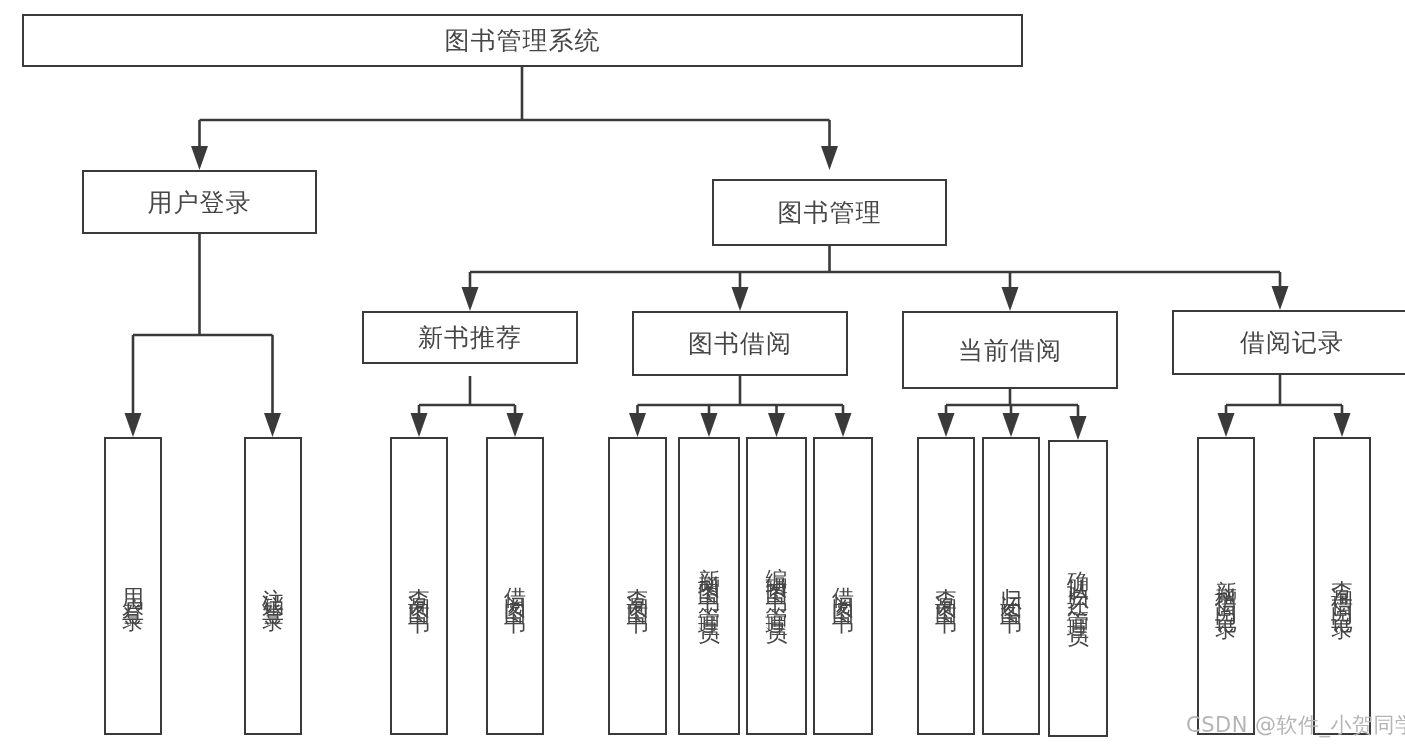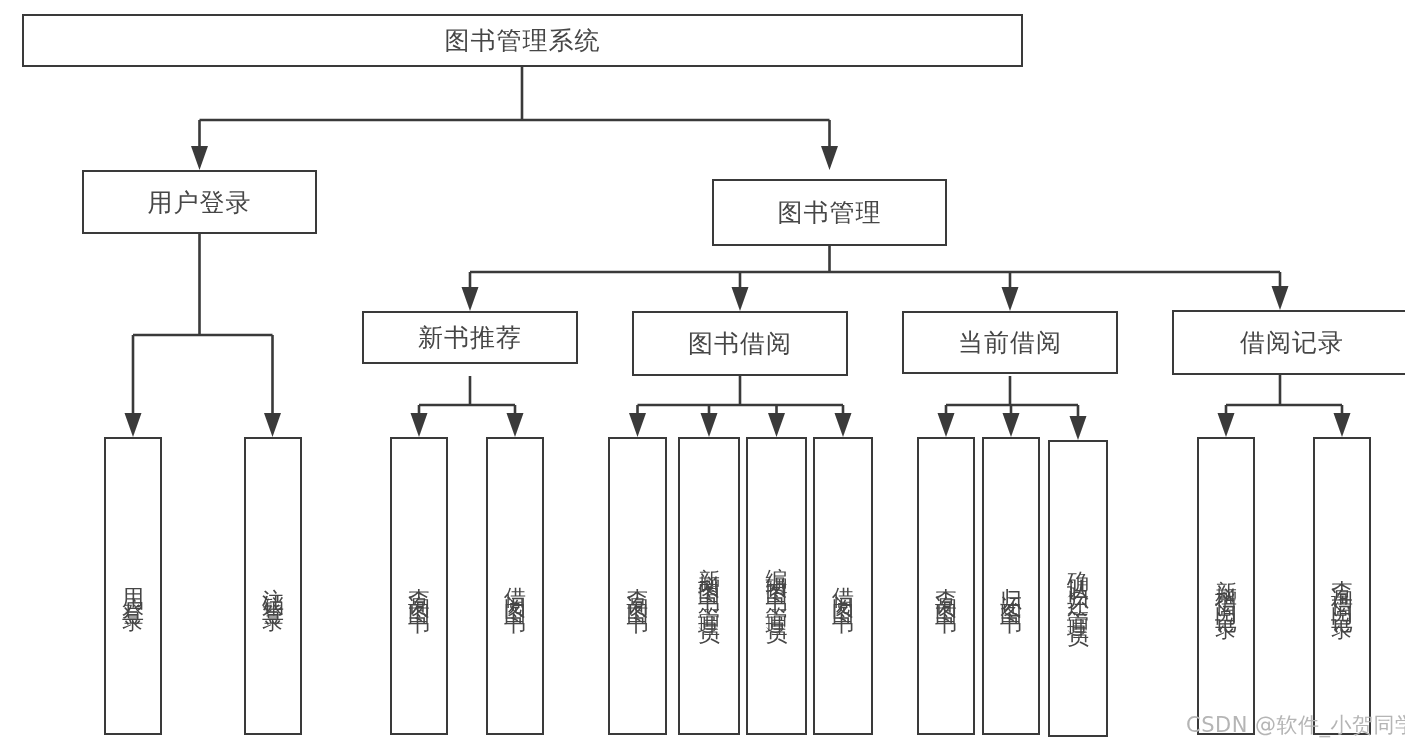--- a/index.html
+++ b/index.html
@@ -105,21 +105,21 @@
   <div class="node h" style="left:712px;top:179px;width:235px;height:67px">
     <span>图书管理</span>
   </div>
 
   <div class="node h" style="left:362px;top:311px;width:216px;height:53px">
     <span>新书推荐</span>
   </div>
   <div class="node h" style="left:632px;top:311px;width:216px;height:65px">
     <span>图书借阅</span>
   </div>
-  <div class="node h" style="left:902px;top:311px;width:216px;height:63px">
+  <div class="node h" style="left:902px;top:311px;width:216px;height:78px">
     <span>当前借阅</span>
   </div>
   <div class="node h" style="left:1172px;top:310px;width:240px;height:65px">
     <span>借阅记录</span>
   </div>
 
   <div class="node v" style="left:104px;top:437px;width:58px;height:298px">
     <span>用户登录</span>
   </div>
   <div class="node v" style="left:244px;top:437px;width:58px;height:298px">

